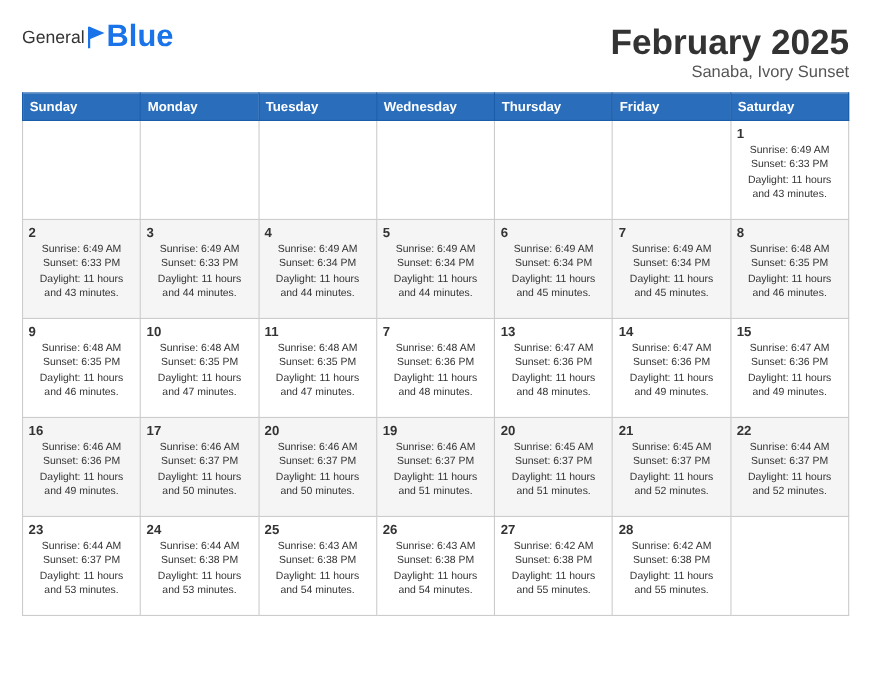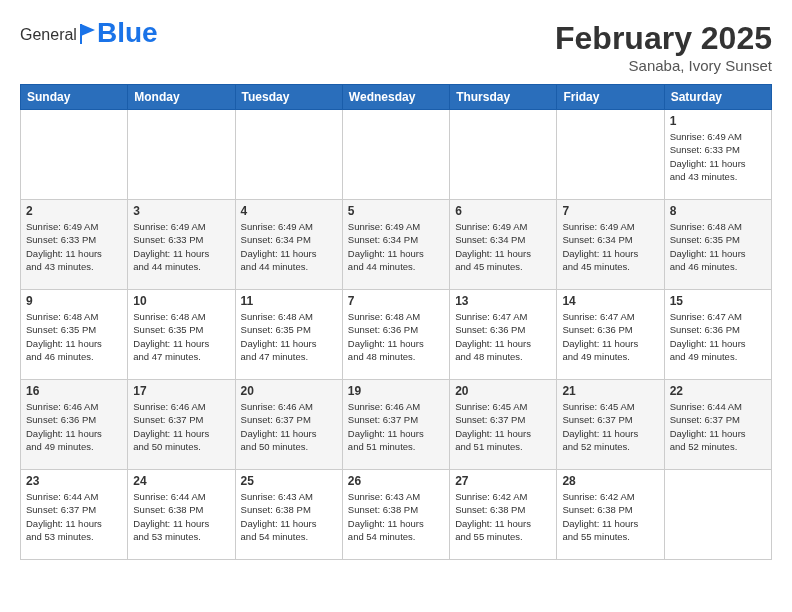--- a/index.html
+++ b/index.html
@@ -61,20 +61,21 @@
     .day-number {
       font-size: 12px;
       font-weight: bold;
       display: block;
       margin-bottom: 2px;
     }
     .day-info {
       font-size: 9.5px;
       line-height: 1.4;
       color: #333;
+      text-align: center;
     }
     .empty { background: #fff !important; }
   </style>
 </head>
 <body>
 
 <div class="header">
   <div class="logo">
     <div style="display:flex;flex-direction:row;line-height:1.1">
       <div style="display:flex;align-items:center;">

